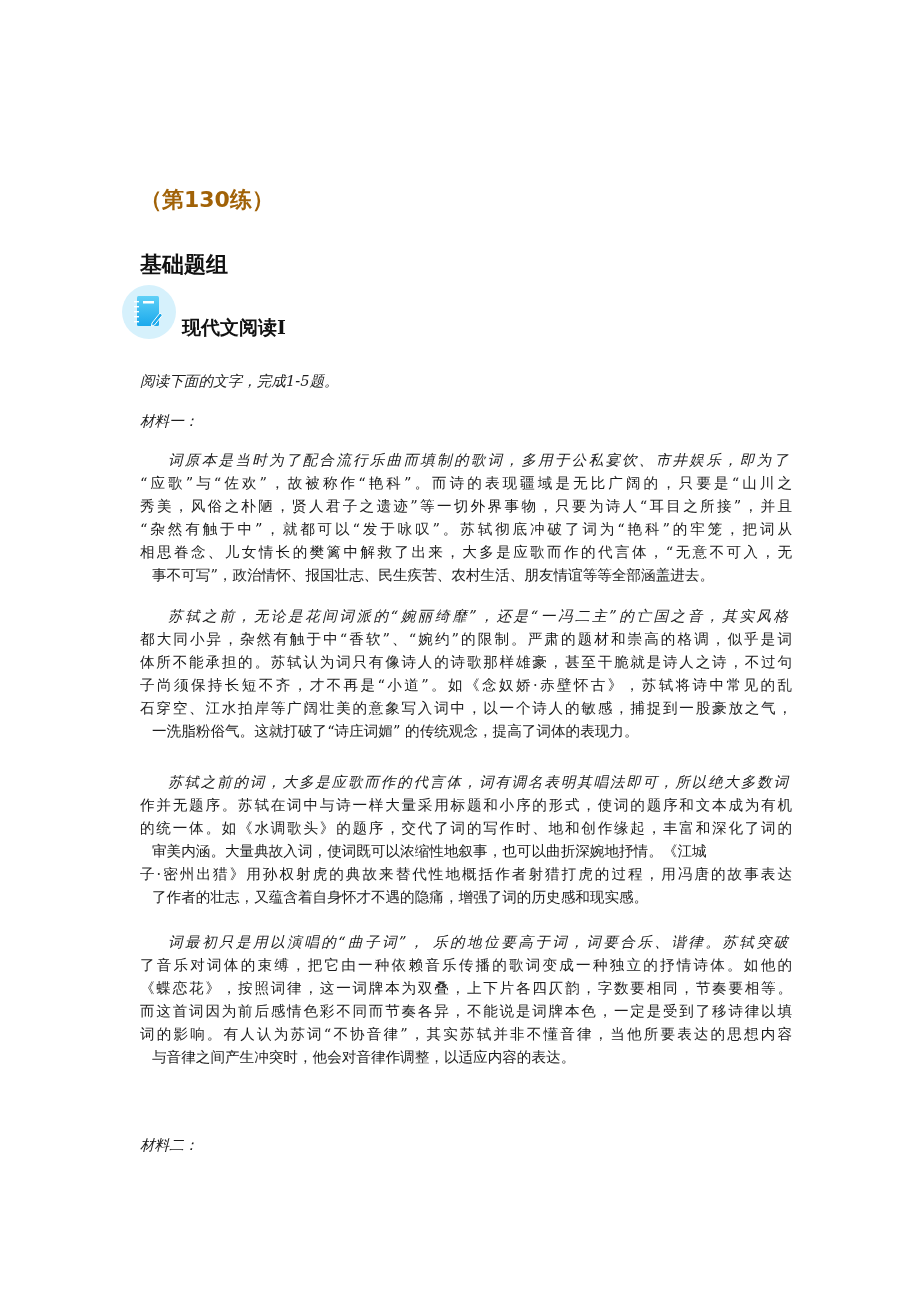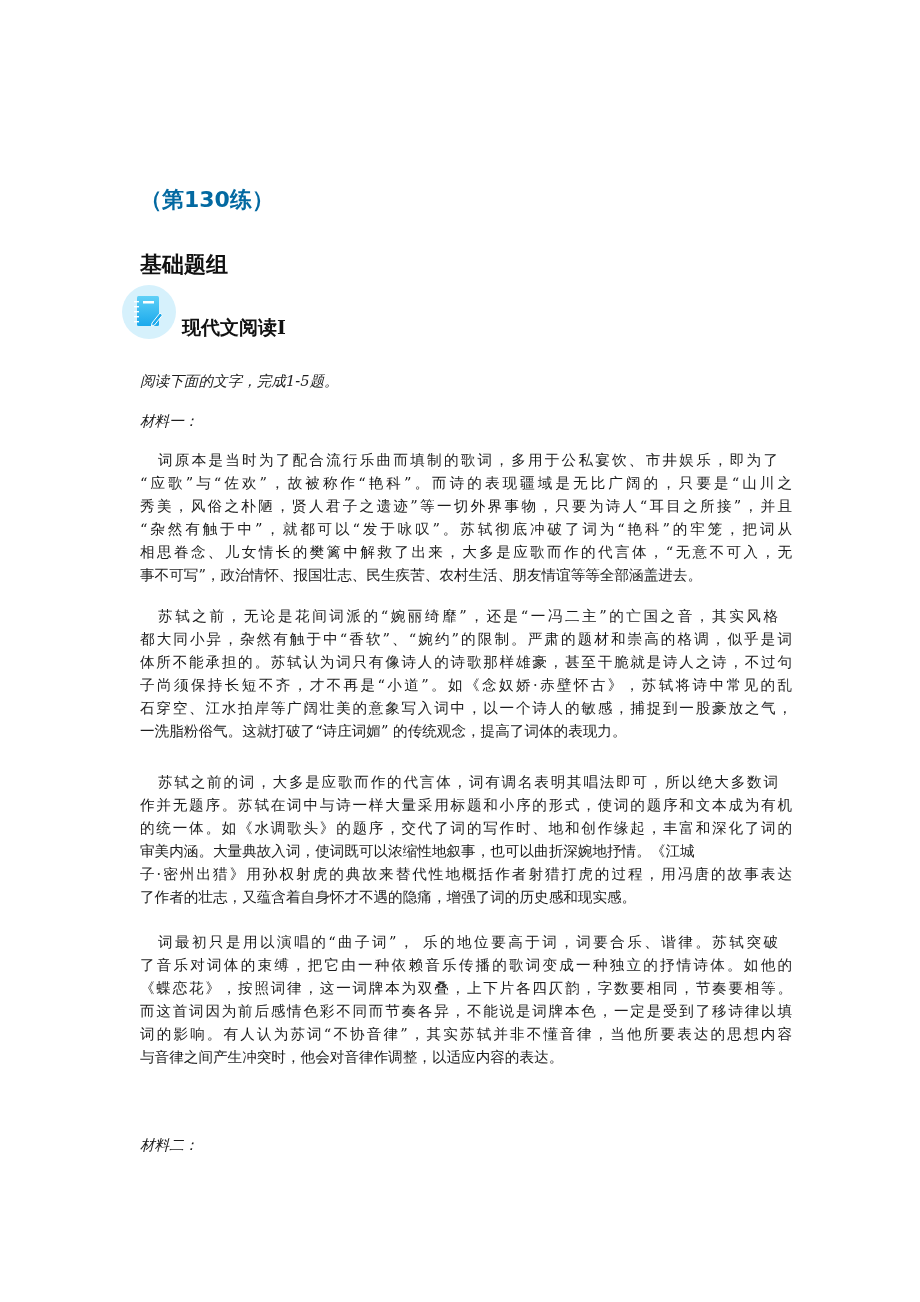--- a/index.html
+++ b/index.html
@@ -1,27 +1,27 @@
 <!DOCTYPE html>
 <html><head>
 <meta charset="utf-8">
 <style>
   html, body { margin: 0; padding: 0; background: #ffffff; }
   body { width: 920px; height: 1302px; position: relative; overflow: hidden;
          font-family: "DejaVu Serif", "Liberation Serif", serif; color: #1a1a1a; }
   .page { position: absolute; left: 0; top: 0; width: 920px; height: 1302px; }
   .title { position: absolute; left: 140px; top: 120px; font-size: 23px; font-family: "DejaVu Serif", serif; letter-spacing: 0px; color: #111; white-space: nowrap; }
-  .subtitle { position: absolute; left: 140px; top: 185px; font-size: 22px; font-weight: bold; font-family: "DejaVu Sans", sans-serif; color: #0369a1; white-space: nowrap; }
+  .subtitle { position: absolute; left: 140px; top: 185px; font-size: 22px; font-weight: bold; font-family: "DejaVu Sans", sans-serif; color: #a16207; white-space: nowrap; }
   .section { position: absolute; left: 140px; top: 250px; font-size: 22px; font-weight: bold; font-family: "DejaVu Sans", sans-serif; color: #111; white-space: nowrap; }
   .icon-wrap { position: absolute; left: 122px; top: 285px; width: 54px; height: 54px; border-radius: 50%; background: #d6f1fc; }
   .icon-wrap svg { position: absolute; left: 0; top: 0; }
   .reading-title { position: absolute; left: 182px; top: 315px; font-size: 19px; font-weight: bold; font-family: "DejaVu Serif", serif; color: #111; white-space: nowrap; }
   .line { position: absolute; left: 140px; width: 652px; font-size: 14.6px; line-height: 22px; white-space: nowrap; text-align: justify; text-align-last: justify; color: #1c1c1c; }
-  .line.indent { left: 158px; width: 620px; }
-  .line.last { text-align-last: left; }
+  .line.indent { left: 168px; width: 620px; font-style: italic; }
+  .line.last { text-align-last: left; margin-left: 12px; }
   .plain { position: absolute; left: 140px; font-size: 14.6px; line-height: 22px; white-space: nowrap; color: #1c1c1c; font-style: italic; }
 </style>
 </head>
 <body>
 
 <div class="page">
 
   <div class="subtitle">（第130练）</div>
   <div class="section">基础题组</div>
 

